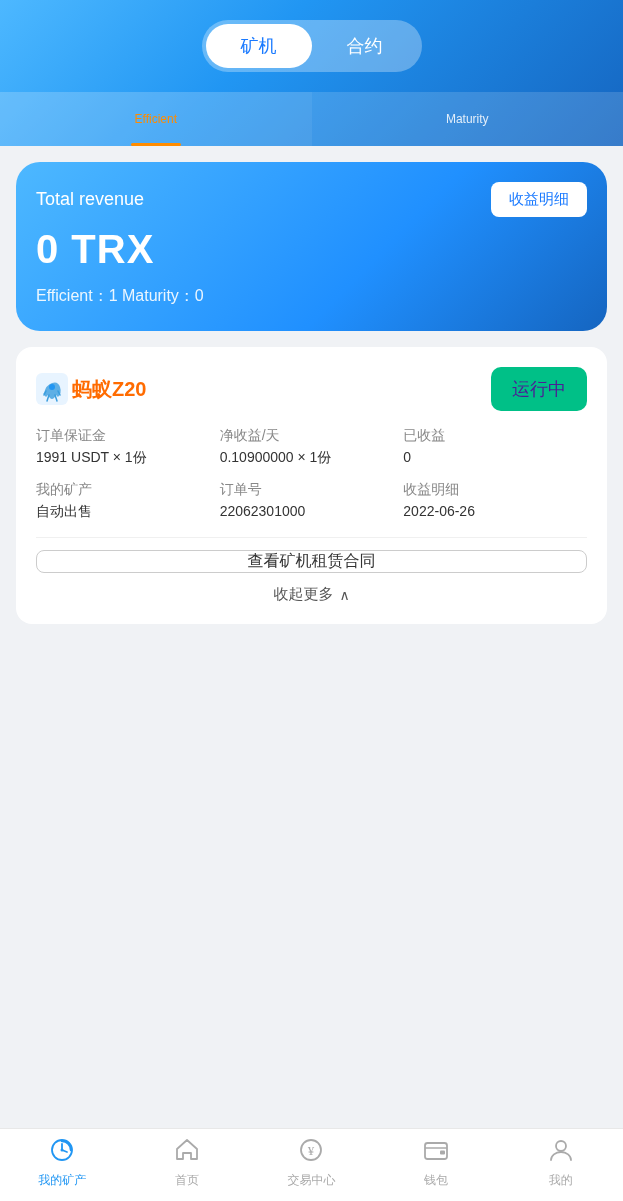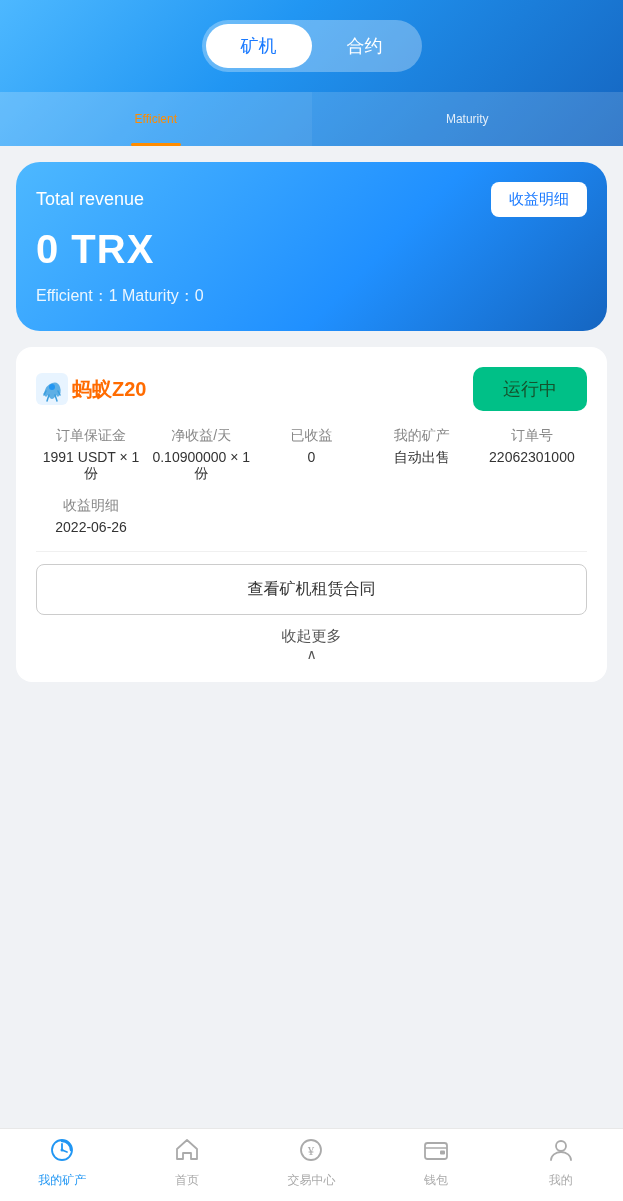--- a/index.html
+++ b/index.html
@@ -150,34 +150,33 @@
       width: 32px;
       height: 32px;
     }
     .miner-name {
       font-size: 20px;
       font-weight: 700;
       color: #ff6b00;
     }
     .status-badge {
       background: #00c087;
-      color: #14532d;
+      color: #4c1d95;
       border-radius: 10px;
-      padding: 10px 30px;
+      padding: 10px 21px;
       font-size: 18px;
       font-weight: 500;
     }
 
     
     .info-grid {
       display: grid;
-      grid-template-columns: 1fr 1fr 1fr 1fr 1fr;
+      grid-template-columns: 1fr 1fr 1fr;
       gap: 14px 0;
       margin-bottom: 16px;
-      text-align: center;
     }
     .info-item {
       display: flex;
       flex-direction: column;
       gap: 4px;
     }
     .info-label {
       font-size: 14px;
       color: #888;
     }
@@ -192,37 +191,36 @@
       background: #f0f0f0;
       margin: 12px 0;
     }
 
     
     .view-contract-btn {
       width: 100%;
       border: 1.5px solid #ccc;
       background: white;
       border-radius: 8px;
-      padding: 14px;
       font-size: 16px;
       color: #333;
       cursor: pointer;
       margin-bottom: 12px;
       text-align: center;
     }
 
     
     .collapse-row {
       display: flex;
       justify-content: center;
       align-items: center;
+      gap: 6px;
       cursor: pointer;
       color: #555;
       font-size: 15px;
-      flex-direction: column;
     }
     .collapse-icon {
       font-size: 14px;
     }
 
     
     .bottom-nav {
       background: white;
       border-top: 1px solid #e8e8e8;
       display: flex;

